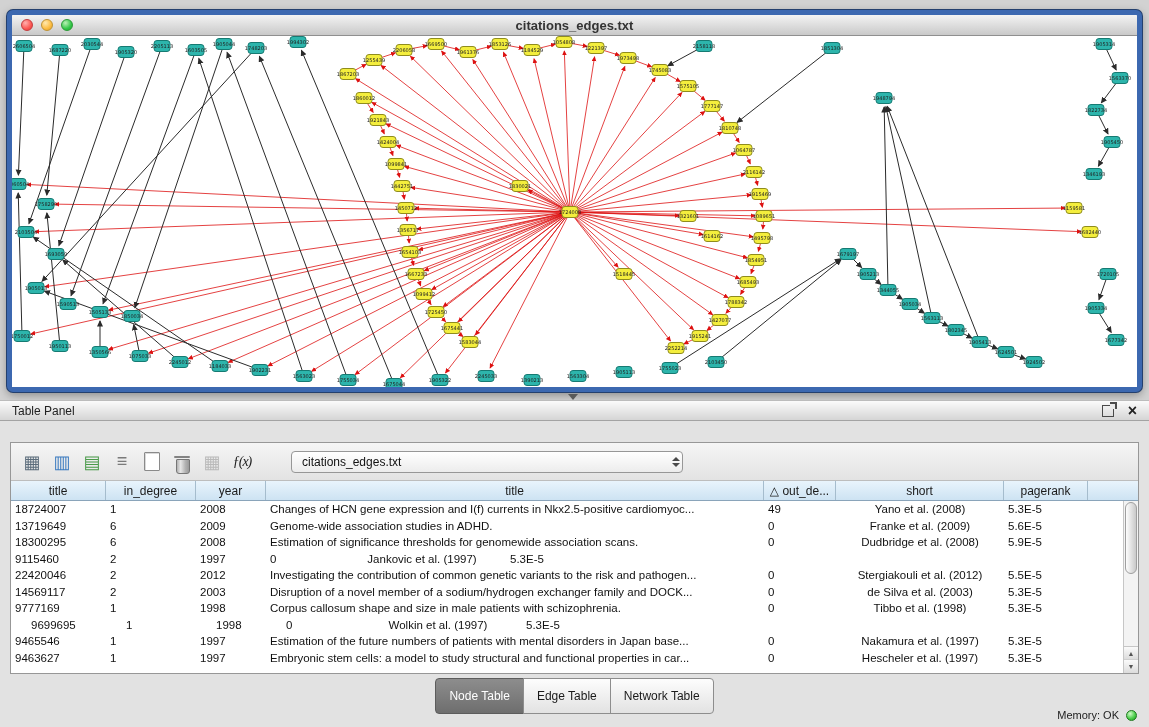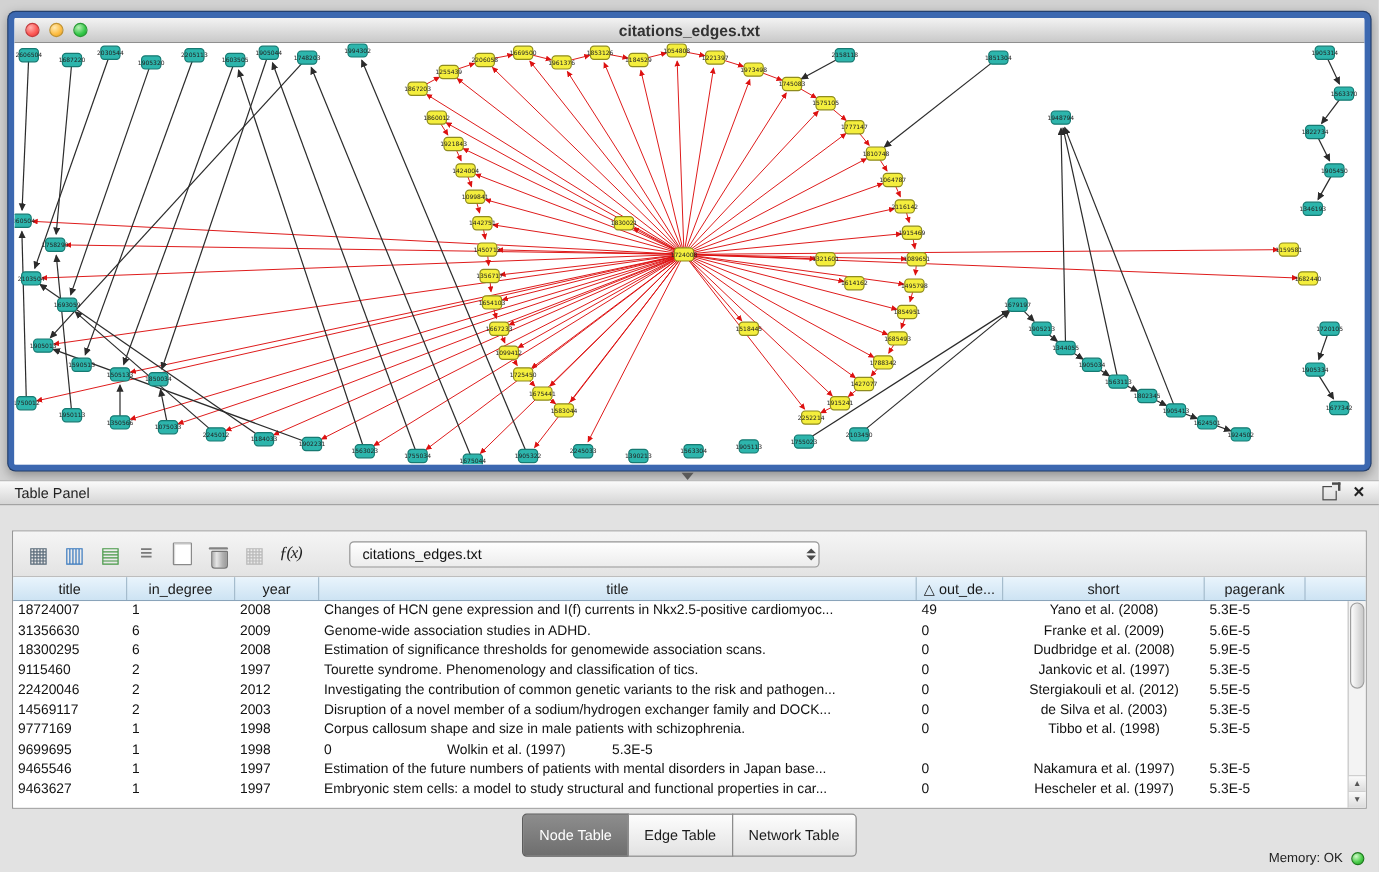--- a/index.html
+++ b/index.html
@@ -728,42 +728,41 @@
         <div class="tr">
           <div class="td" style="width: 95px;">18724007</div>
           <div class="td" style="width: 90px;">1</div>
           <div class="td" style="width: 70px;">2008</div>
           <div class="td" style="width: 498px;">Changes of HCN gene expression and I(f) currents in Nkx2.5-positive cardiomyoc...</div>
           <div class="td" style="width: 72px;">49</div>
           <div class="td center" style="width: 168px;">Yano et al. (2008)</div>
           <div class="td" style="width: 84px;">5.3E-5</div>
         </div>
         <div class="tr">
-          <div class="td" style="width: 95px;">31356630</div>
+          <div class="td" style="width: 95px;">13719649</div>
           <div class="td" style="width: 90px;">6</div>
           <div class="td" style="width: 70px;">2009</div>
           <div class="td" style="width: 498px;">Genome-wide association studies in ADHD.</div>
           <div class="td" style="width: 72px;">0</div>
           <div class="td center" style="width: 168px;">Franke et al. (2009)</div>
           <div class="td" style="width: 84px;">5.6E-5</div>
         </div>
         <div class="tr">
           <div class="td" style="width: 95px;">18300295</div>
           <div class="td" style="width: 90px;">6</div>
           <div class="td" style="width: 70px;">2008</div>
           <div class="td" style="width: 498px;">Estimation of significance thresholds for genomewide association scans.</div>
           <div class="td" style="width: 72px;">0</div>
           <div class="td center" style="width: 168px;">Dudbridge et al. (2008)</div>
           <div class="td" style="width: 84px;">5.9E-5</div>
         </div>
         <div class="tr">
           <div class="td" style="width: 95px;">9115460</div>
           <div class="td" style="width: 90px;">2</div>
           <div class="td" style="width: 70px;">1997</div>
-          <div class="td" style="width: 498px;">Tourette syndrome. Phenomenology and classification of tics.</div>
           <div class="td" style="width: 72px;">0</div>
           <div class="td center" style="width: 168px;">Jankovic et al. (1997)</div>
           <div class="td" style="width: 84px;">5.3E-5</div>
         </div>
         <div class="tr">
           <div class="td" style="width: 95px;">22420046</div>
           <div class="td" style="width: 90px;">2</div>
           <div class="td" style="width: 70px;">2012</div>
           <div class="td" style="width: 498px;">Investigating the contribution of common genetic variants to the risk and pathogen...</div>
           <div class="td" style="width: 72px;">0</div>
@@ -782,21 +781,21 @@
         <div class="tr">
           <div class="td" style="width: 95px;">9777169</div>
           <div class="td" style="width: 90px;">1</div>
           <div class="td" style="width: 70px;">1998</div>
           <div class="td" style="width: 498px;">Corpus callosum shape and size in male patients with schizophrenia.</div>
           <div class="td" style="width: 72px;">0</div>
           <div class="td center" style="width: 168px;">Tibbo et al. (1998)</div>
           <div class="td" style="width: 84px;">5.3E-5</div>
         </div>
         <div class="tr">
-          <div class="td" style="width: 95px;">9699695</div>
+          <div class="td" style="width: 95px; margin-left: 16px;">9699695</div>
           <div class="td" style="width: 90px;">1</div>
           <div class="td" style="width: 70px;">1998</div>
           <div class="td" style="width: 72px;">0</div>
           <div class="td center" style="width: 168px;">Wolkin et al. (1997)</div>
           <div class="td" style="width: 84px;">5.3E-5</div>
         </div>
         <div class="tr">
           <div class="td" style="width: 95px;">9465546</div>
           <div class="td" style="width: 90px;">1</div>
           <div class="td" style="width: 70px;">1997</div>

